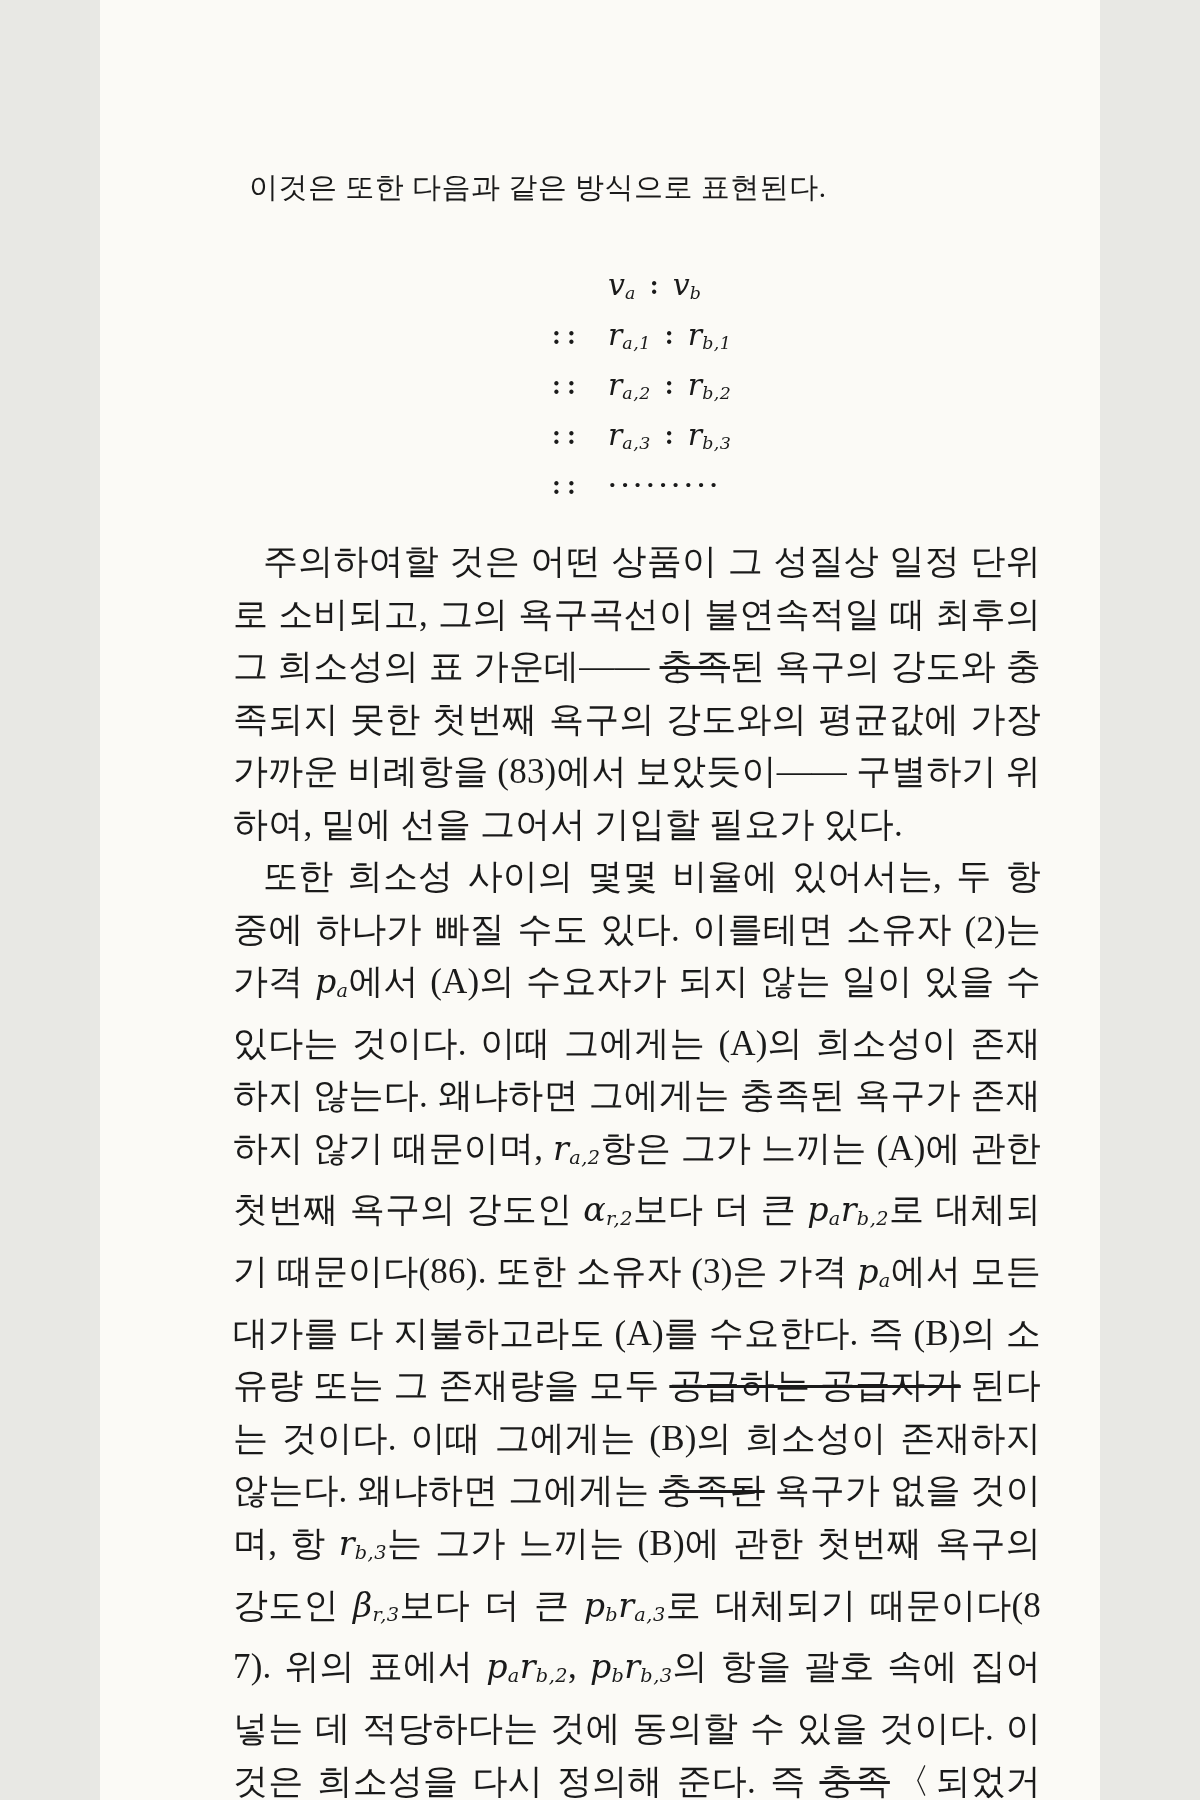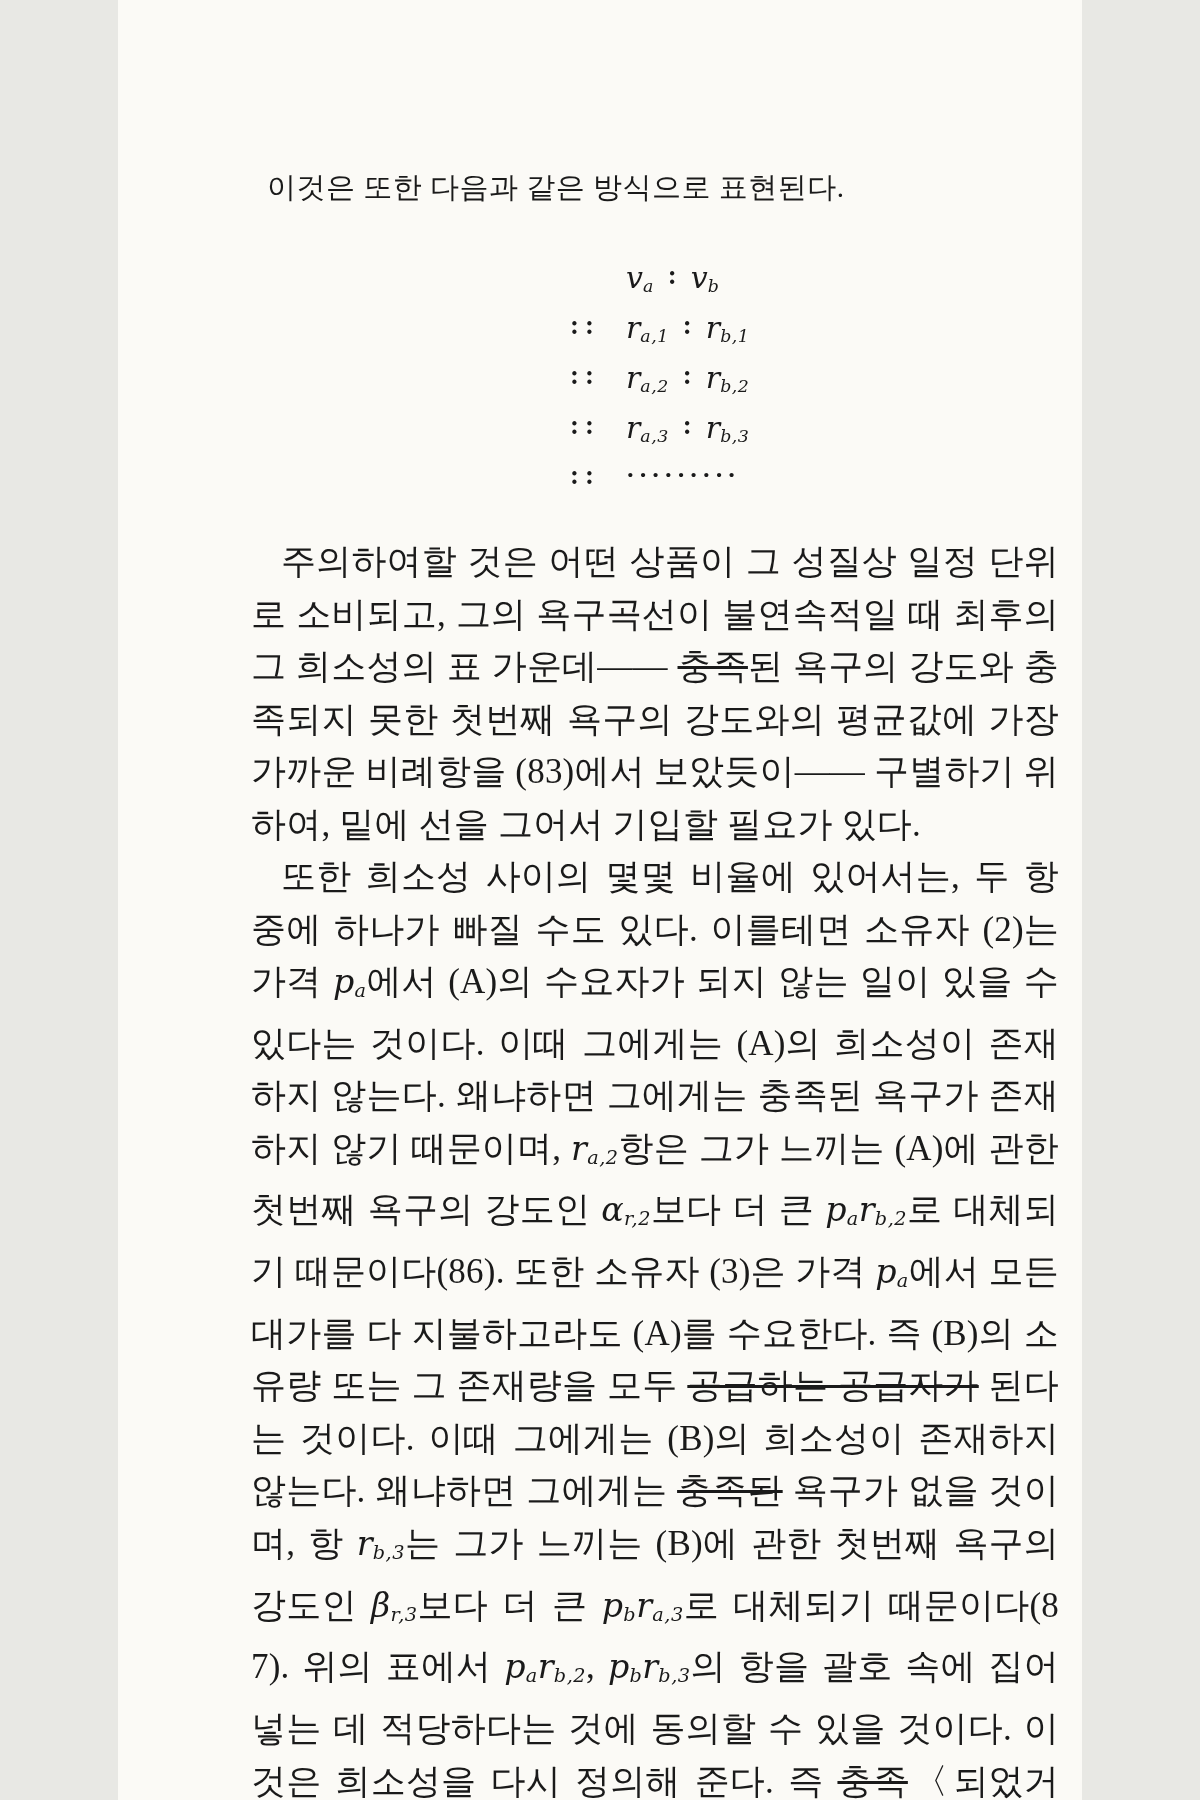--- a/index.html
+++ b/index.html
@@ -4,32 +4,33 @@
 <style>
   html,body { margin:0; padding:0; background:#e8e8e4; }
   .page {
     position:relative;
     width:964px; height:1800px;
     margin:0 auto;
     background:#fbfaf6;
     color:#1a1a1a;
     font-family:"Liberation Serif","DejaVu Serif",serif;
     overflow:hidden;
+    padding-left:36px;
   }
   .heading {
     position:absolute; left:149px; top:164px;
     font-size:29px; line-height:46px;
     letter-spacing:0.5px;
   }
   
   .math {
     position:absolute; left:452px; top:260px;
     font-size:30px;
   }
-  .math-row { display:flex; height:50px; }
+  .math-row { display:flex; align-items:center; height:50px; }
   .math-prefix {
     display:inline-block; width:56px;
     font-weight:700; letter-spacing:6px;
     font-size:27px;
   }
   .mvar { font-style:italic; font-family:"DejaVu Serif","Liberation Serif",serif; }
   .mvar sub { font-size:0.58em; vertical-align:-0.25em; letter-spacing:0.5px; font-style:italic; }
   .msep { font-weight:700; margin:0 14px; font-size:27px; }
   .mdots { font-weight:700; letter-spacing:4px; font-size:26px; }
   

